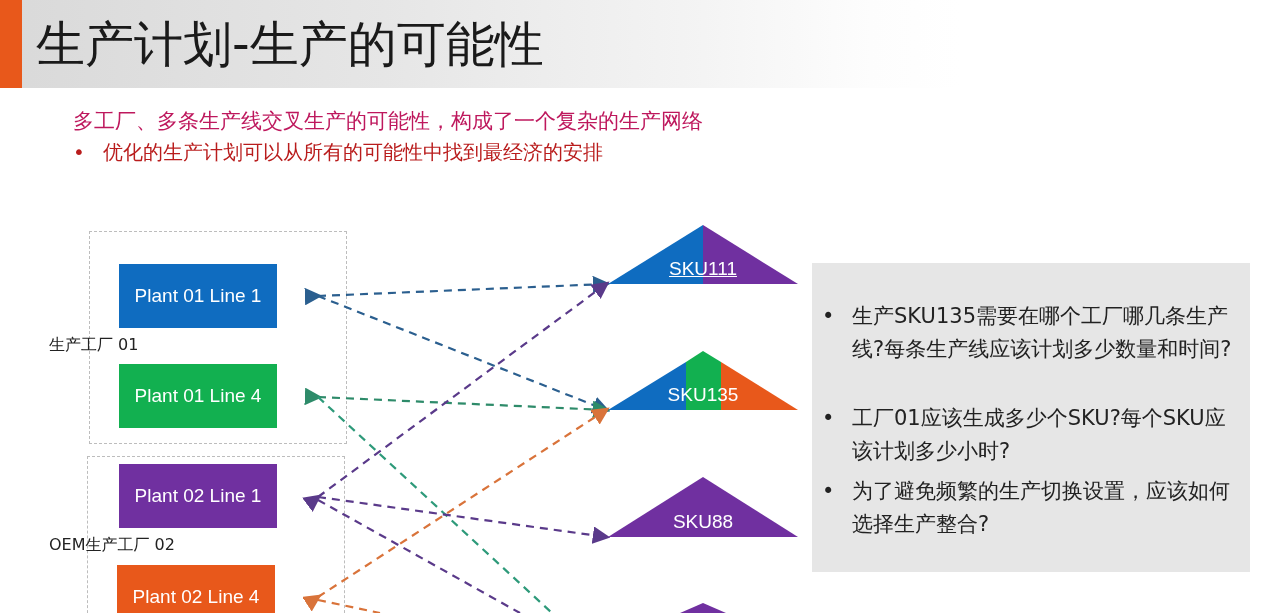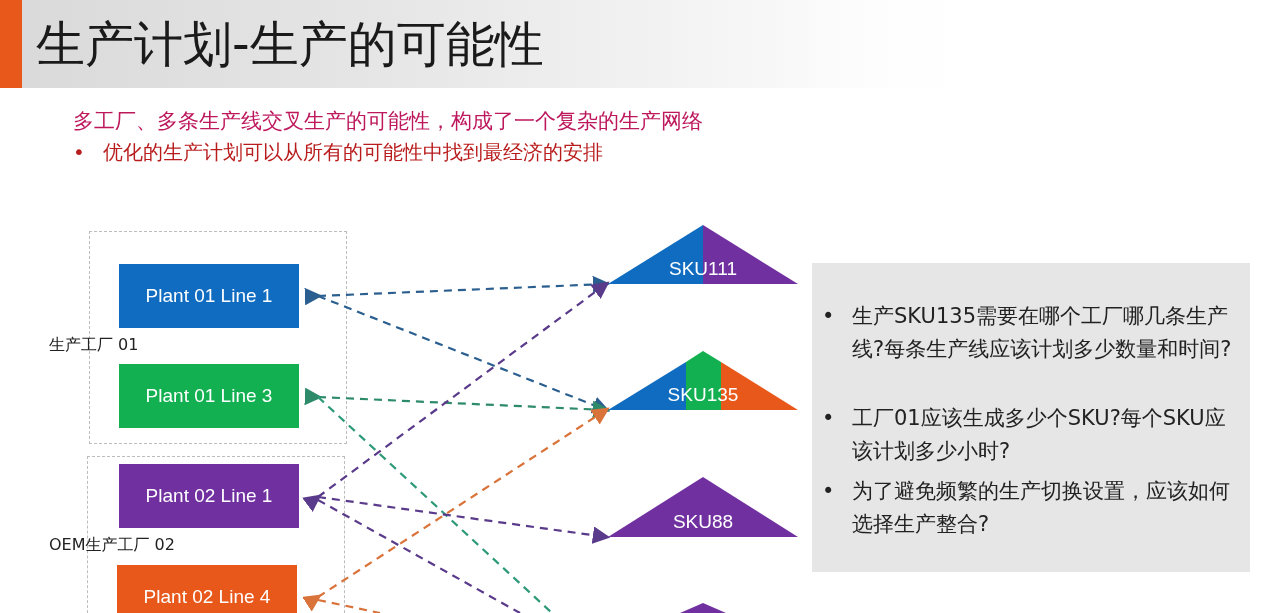--- a/index.html
+++ b/index.html
@@ -26,21 +26,21 @@
     position: absolute; left: 73px; top: 139px; font-size: 20px; color: #b91c1c; white-space: nowrap;
   }
   .bullet-line .dot { display: inline-block; width: 30px; }
   .group-box {
     position: absolute; border: 1.5px dashed #bdbdbd;
   }
   .plant-label {
     position: absolute; font-size: 16px; color: #222; white-space: nowrap; background: transparent;
   }
   .line-box {
-    position: absolute; width: 180px; height: 64px; color: #fff;
+    position: absolute; width: 158px; height: 64px; color: #fff;
     display: flex; align-items: center; justify-content: center;
     font-family: "Liberation Sans", sans-serif; font-size: 19px;
   }
   svg.links { position: absolute; left: 0; top: 0; }
   .sku-label {
     position: absolute; color: #fff; font-family: "Liberation Sans", sans-serif; font-size: 19px;
     width: 190px; text-align: center;
   }
   .info-panel {
     position: absolute; left: 812px; top: 263px; width: 438px; height: 309px; background: #e6e6e6;
@@ -119,30 +119,30 @@
   </g>
 </svg>
 
 <div class="plant-label" style="left:49px; top:335px;">生产工厂 01</div>
 <div class="plant-label" style="left:49px; top:535px;">OEM生产工厂 02</div>
 
 <div class="line-box" style="left:119px; top:264px; background:#0f6cc0;">
   <span>Plant 01 Line 1</span>
 </div>
 <div class="line-box" style="left:119px; top:364px; background:#12b050;">
-  <span>Plant 01 Line 3</span>
+  <span>Plant 01 Line 4</span>
 </div>
 <div class="line-box" style="left:119px; top:464px; background:#7030a0;">
   <span>Plant 02 Line 1</span>
 </div>
 <div class="line-box" style="left:117px; top:565px; background:#e8581b;">
   <span>Plant 02 Line 4</span>
 </div>
 
-<div class="sku-label" style="left:608px; top:258px;">SKU111</div>
+<div class="sku-label" style="left:608px; top:258px;text-decoration:underline;">SKU111</div>
 <div class="sku-label" style="left:608px; top:384px;">SKU135</div>
 <div class="sku-label" style="left:608px; top:511px;">SKU88</div>
 
 <div class="info-panel">
   <div class="info-item" style="top:37px;">
     <span class="dot">•</span>
     <span class="txt">生产SKU135需要在哪个工厂哪几条生产线?每条生产线应该计划多少数量和时间?</span>
   </div>
   <div class="info-item" style="top:139px;">
     <span class="dot">•</span>

